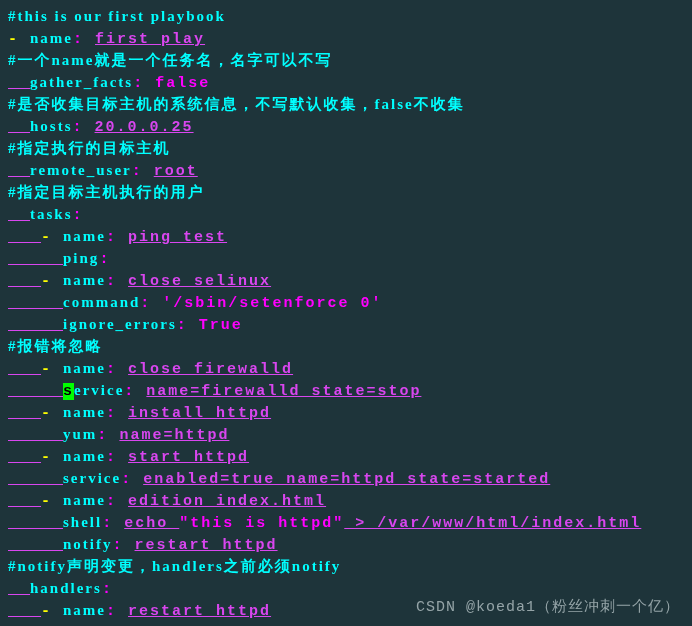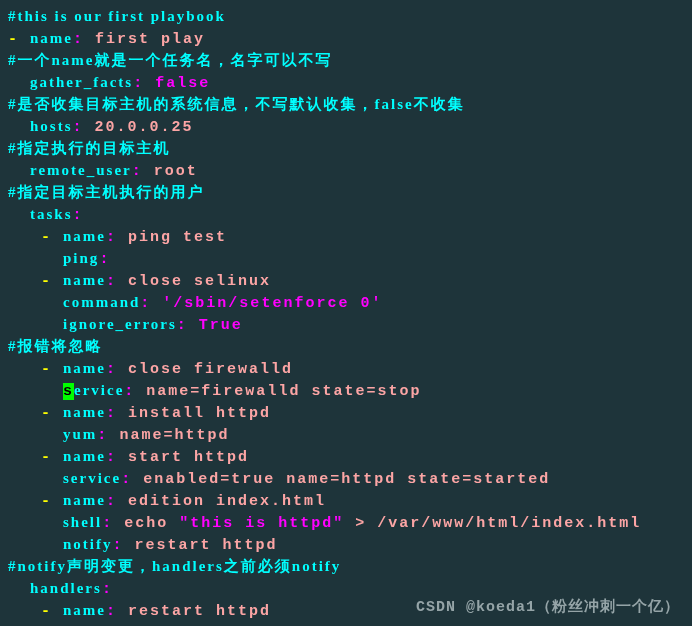--- a/index.html
+++ b/index.html
@@ -13,32 +13,32 @@
     width: 692px;
     height: 626px;
     overflow: hidden;
     padding: 6px 8px;
     position: relative;
     font-weight: bold;
   }
   .code { white-space: pre; }
   .cyan { color: #00ffff; font-family: Liberation Serif, serif; }
   .yellow { color: #ffff00; }
-  .white { color: #fca5a5; }
+  .white { color: #d946ef; text-decoration: underline; }
   .magenta { color: #ff00ff; }
   .green-cursor { background: #00ff00; color: #000; }
   .tilde { color: #00ff7f; }
   .watermark {
     position: absolute;
     bottom: 8px;
     right: 12px;
     font-size: 15px;
     color: #aab8bb;
     letter-spacing: 1px;
-    font-weight: bold;
+    font-weight: normal;
     opacity: 0.85;
   }
 </style>
 </head>
 <body>
 
 <div class="code" id="code-container"><div><span class="cyan">#this is our first playbook</span></div><div><span class="yellow">- </span><span class="cyan">name</span><span class="magenta">: </span><span class="white">first play</span></div><div><span class="cyan">#一个name就是一个任务名，名字可以不写</span></div><div><span class="white">  </span><span class="cyan">gather_facts</span><span class="magenta">: false</span></div><div><span class="cyan">#是否收集目标主机的系统信息，不写默认收集，false不收集</span></div><div><span class="white">  </span><span class="cyan">hosts</span><span class="magenta">: </span><span class="white">20.0.0.25</span></div><div><span class="cyan">#指定执行的目标主机</span></div><div><span class="white">  </span><span class="cyan">remote_user</span><span class="magenta">: </span><span class="white">root</span></div><div><span class="cyan">#指定目标主机执行的用户</span></div><div><span class="white">  </span><span class="cyan">tasks</span><span class="magenta">:</span></div><div><span class="white">   </span><span class="yellow">- </span><span class="cyan">name</span><span class="magenta">: </span><span class="white">ping test</span></div><div><span class="white">     </span><span class="cyan">ping</span><span class="magenta">:</span></div><div><span class="white">   </span><span class="yellow">- </span><span class="cyan">name</span><span class="magenta">: </span><span class="white">close selinux</span></div><div><span class="white">     </span><span class="cyan">command</span><span class="magenta">: '/sbin/setenforce 0'</span></div><div><span class="white">     </span><span class="cyan">ignore_errors</span><span class="magenta">: True</span></div><div><span class="cyan">#报错将忽略</span></div><div><span class="white">   </span><span class="yellow">- </span><span class="cyan">name</span><span class="magenta">: </span><span class="white">close firewalld</span></div><div><span class="white">     </span><span class="green-cursor">s</span><span class="cyan">ervice</span><span class="magenta">: </span><span class="white">name=firewalld state=stop</span></div><div><span class="white">   </span><span class="yellow">- </span><span class="cyan">name</span><span class="magenta">: </span><span class="white">install httpd</span></div><div><span class="white">     </span><span class="cyan">yum</span><span class="magenta">: </span><span class="white">name=httpd</span></div><div><span class="white">   </span><span class="yellow">- </span><span class="cyan">name</span><span class="magenta">: </span><span class="white">start httpd</span></div><div><span class="white">     </span><span class="cyan">service</span><span class="magenta">: </span><span class="white">enabled=true name=httpd state=started</span></div><div><span class="white">   </span><span class="yellow">- </span><span class="cyan">name</span><span class="magenta">: </span><span class="white">edition index.html</span></div><div><span class="white">     </span><span class="cyan">shell</span><span class="magenta">: </span><span class="white">echo </span><span class="magenta">"this is httpd"</span><span class="white"> &gt; /var/www/html/index.html</span></div><div><span class="white">     </span><span class="cyan">notify</span><span class="magenta">: </span><span class="white">restart httpd</span></div><div><span class="cyan">#notify声明变更，handlers之前必须notify</span></div><div><span class="white">  </span><span class="cyan">handlers</span><span class="magenta">:</span></div><div><span class="white">   </span><span class="yellow">- </span><span class="cyan">name</span><span class="magenta">: </span><span class="white">restart httpd</span></div><div><span class="white">     </span><span class="cyan">service</span><span class="magenta">: </span><span class="white">name=httpd state=restarted</span></div><div><span class="tilde">~</span></div></div>
 <div class="watermark">CSDN @koeda1（粉丝冲刺一个亿）</div>
 
 </body></html>

